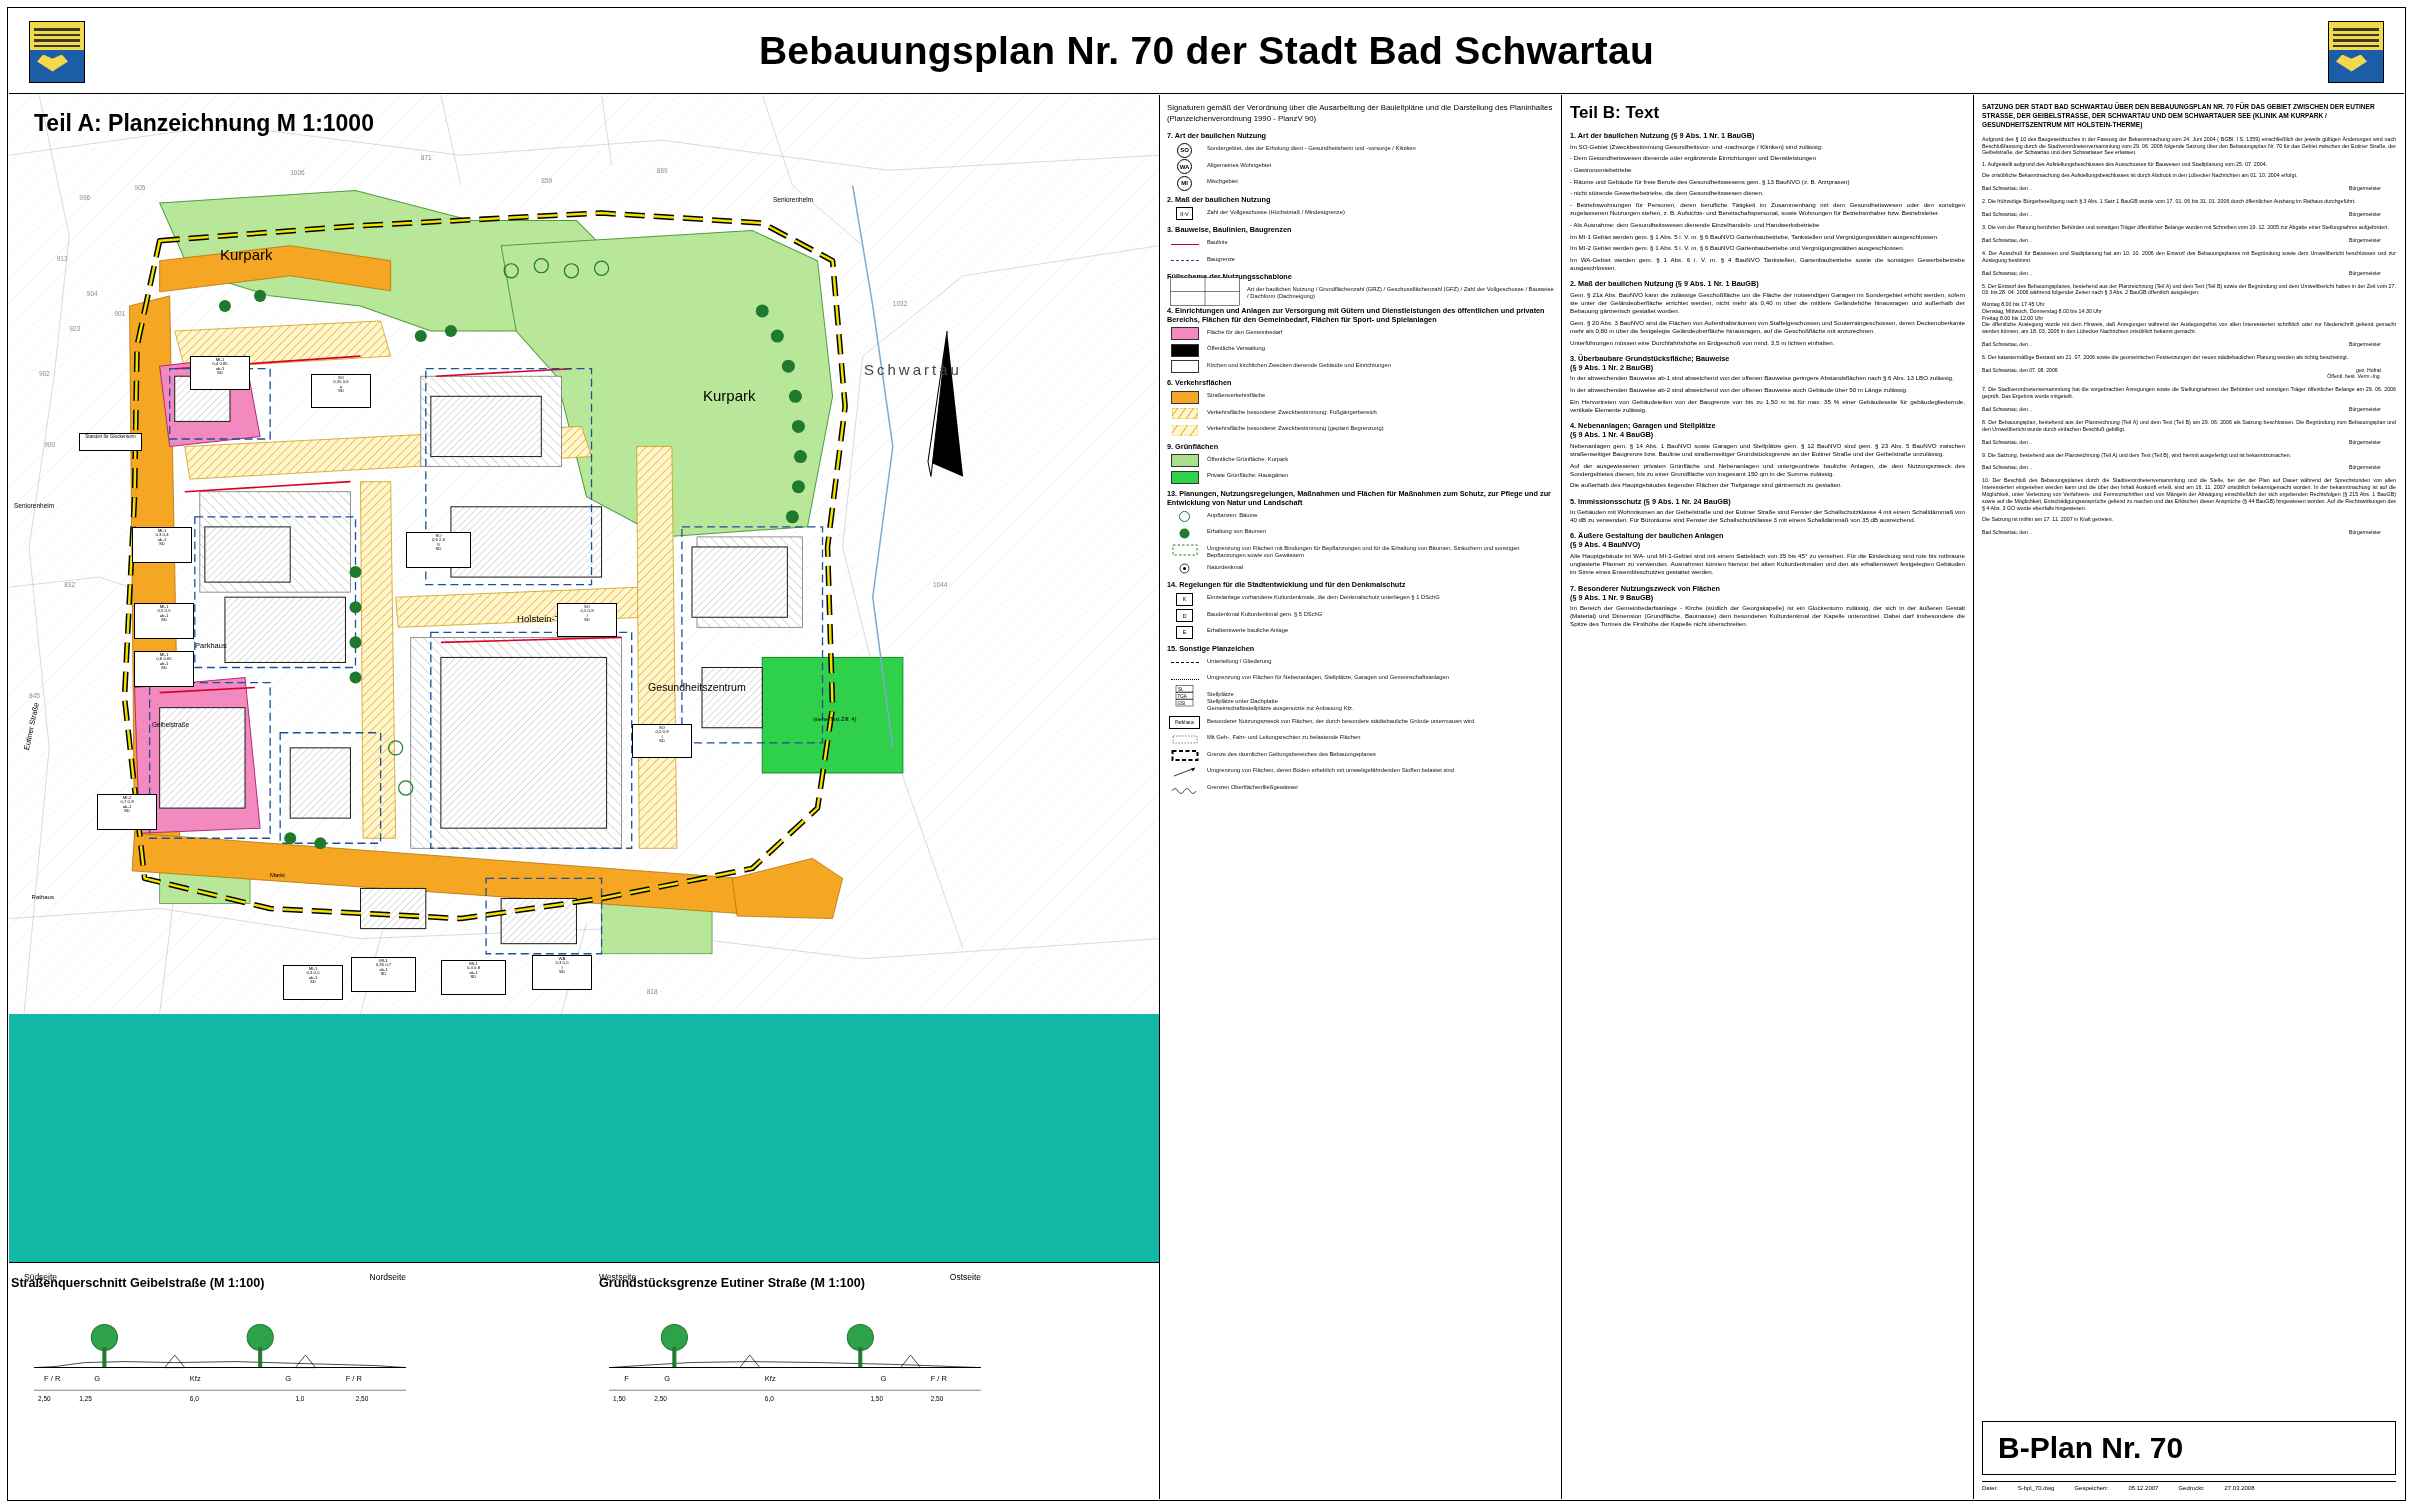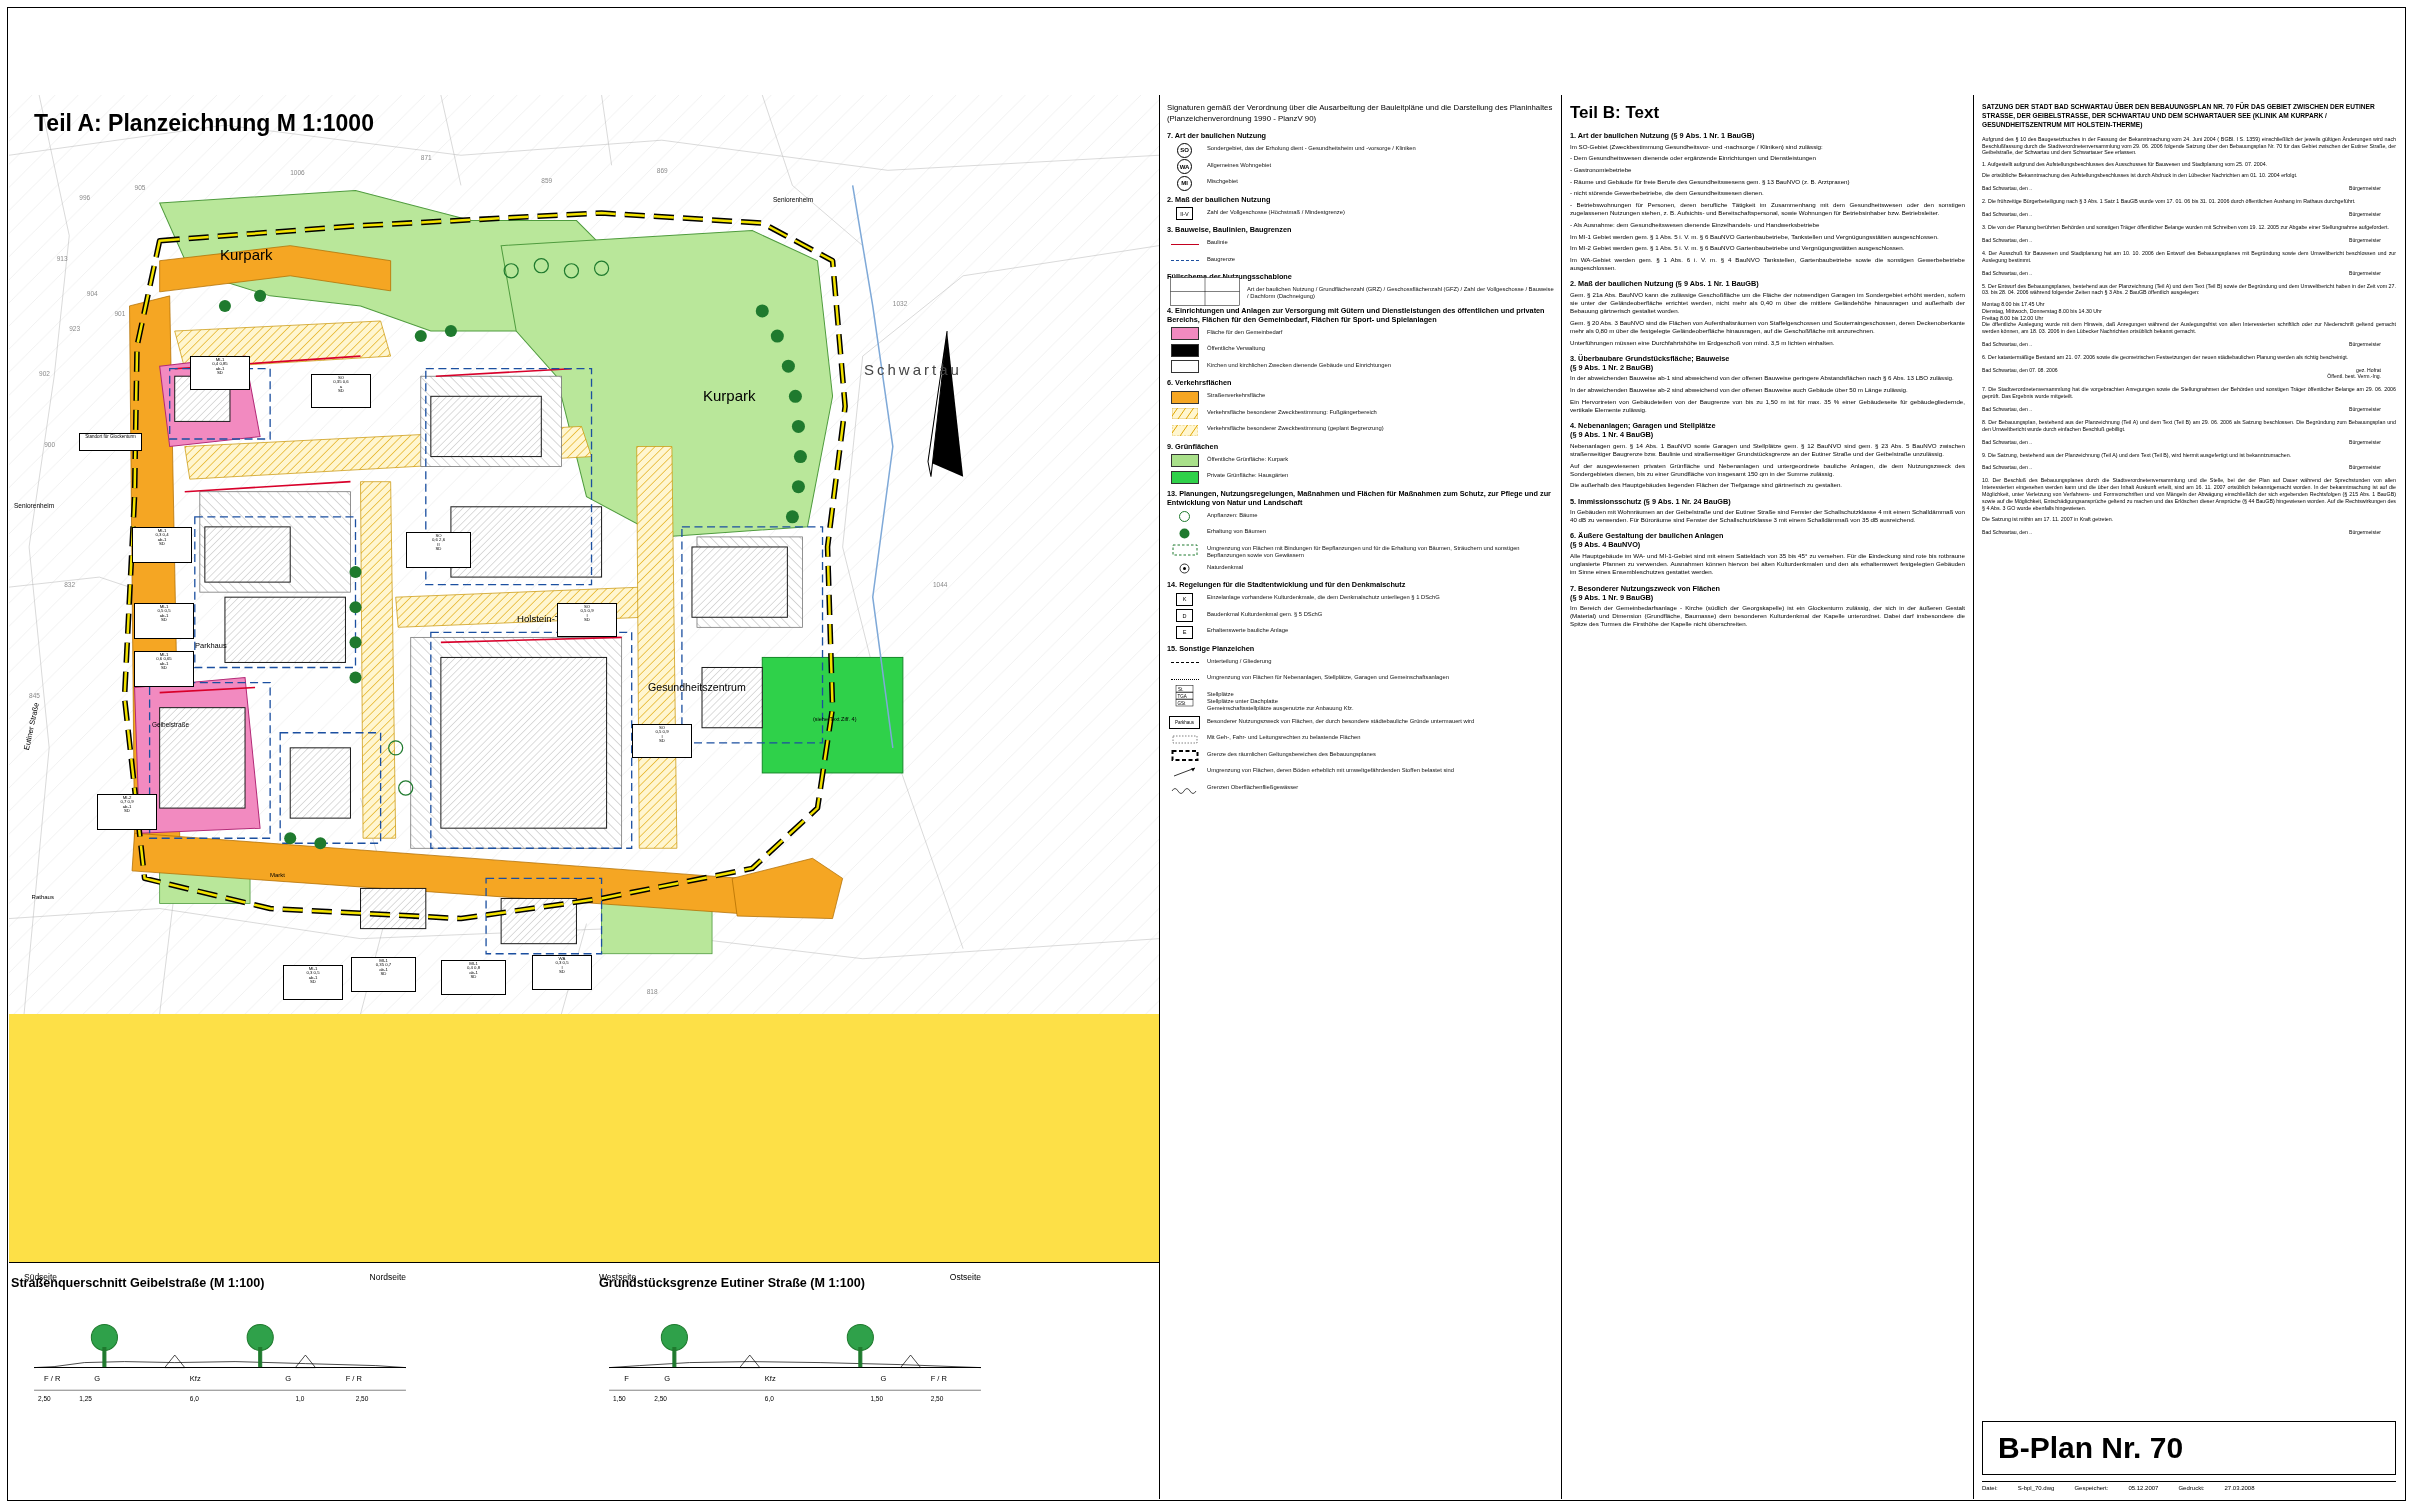--- a/index.html
+++ b/index.html
@@ -51,21 +51,21 @@
     display:flex;
     box-sizing:border-box;
   }
   .col{box-sizing:border-box;position:relative;}
   .col-plan{flex:0 0 1151px;border-right:1.5px solid #000;display:flex;flex-direction:column;}
   .col-legend{flex:0 0 402px;border-right:1.5px solid #000;padding:8px 7px;}
   .col-textA{flex:0 0 412px;border-right:1.5px solid #000;padding:8px 8px;}
   .col-textB{flex:1;padding:8px 8px;display:flex;flex-direction:column;}
 
   
-  .plan-wrap{flex:1;position:relative;border-bottom:1.5px solid #000;overflow:hidden;background:#fde047;}
+  .plan-wrap{flex:1;position:relative;border-bottom:1.5px solid #000;overflow:hidden;background:#14b8a6;}
   .plan-title{
     position:absolute;left:25px;top:15px;font-size:23px;font-weight:bold;z-index:30;
   }
   .map{position:absolute;inset:0;}
   .cross-wrap{flex:0 0 236px;display:flex;}
   .cross{flex:1;position:relative;box-sizing:border-box;padding:9px 15px;}
   .cross + .cross{border-left:0;}
   .cross h3{font-size:12.6px;margin:2px 0 0 0;font-weight:bold;}
   .cross-side{font-size:8.5px;}
 
@@ -106,20 +106,31 @@
   }
   .lbl{position:absolute;font-size:6.5px;}
   .lbl.big{font-size:15px;}
 </style>
 </head>
 <body>
 
 <div id="page">
   <div class="frame"></div>
 
+  <div class="header">
+    <div class="crest left">
+      <div class="c-top"></div>
+        <div class="c-bot"></div>
+    </div>
+    <h1>Bebauungsplan Nr. 70 der Stadt Bad Schwartau</h1>
+    <div class="crest right">
+      <div class="c-top"></div>
+        <div class="c-bot"></div>
+    </div>
+  </div>
 
   <div class="body">
 
     <div class="col col-plan">
       <div class="plan-wrap">
         <div class="plan-title">Teil A: Planzeichnung M 1:1000</div>
 
         <svg class="map" viewBox="0 0 2290 1830" preserveAspectRatio="none">
           <defs>
             <pattern id="cad" width="46" height="46" patternUnits="userSpaceOnUse">

